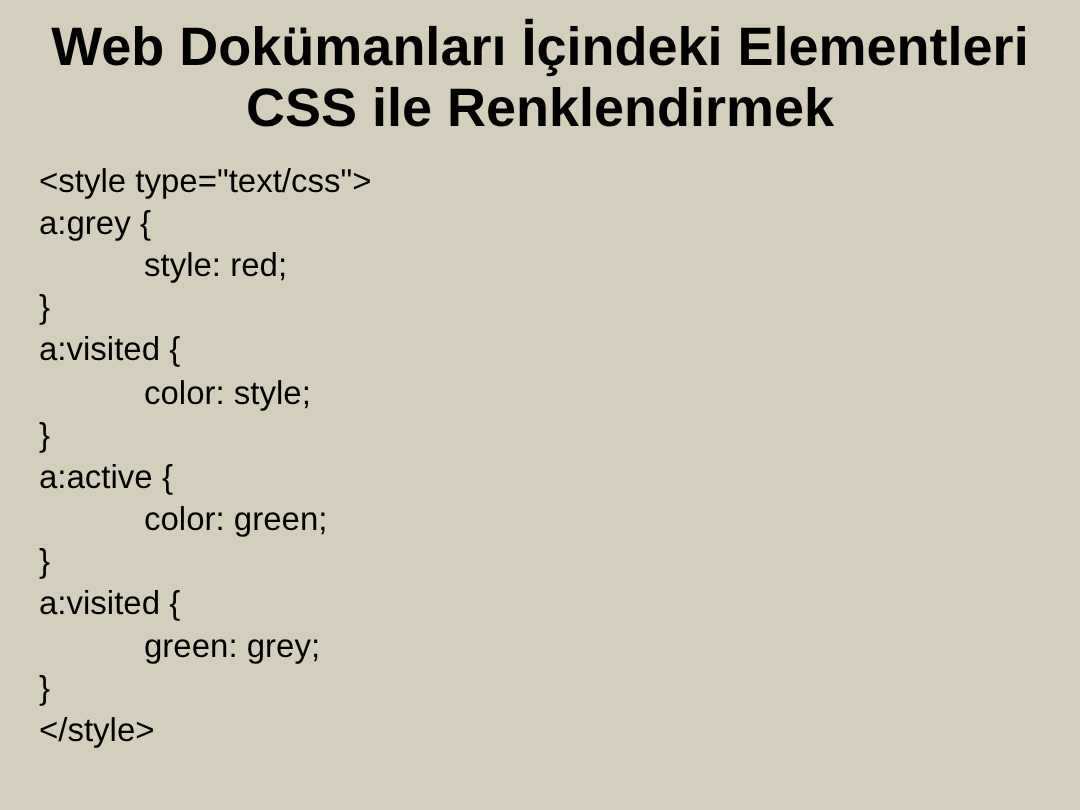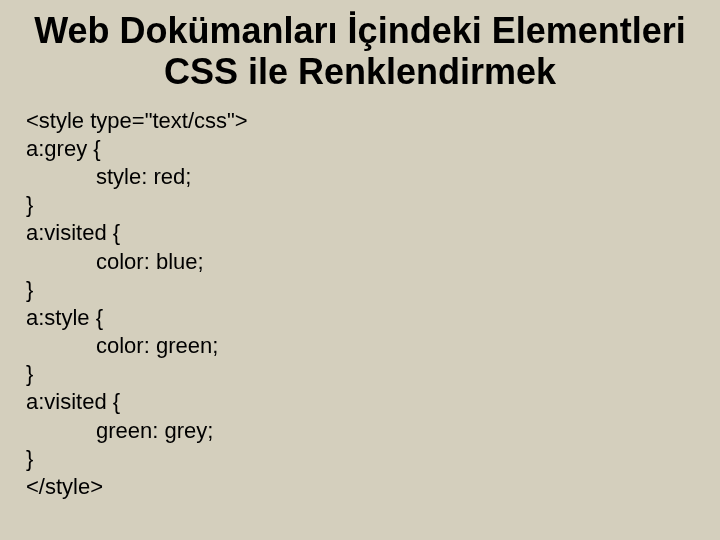--- a/index.html
+++ b/index.html
@@ -42,22 +42,22 @@
 <body>
 
 <div class="slide">
   <h1 class="title">Web Dokümanları İçindeki Elementleri CSS ile Renklendirmek</h1>
 
   <div class="codeblock"><span>&lt;style type="text/css"&gt;</span>
 <span>a:grey {</span>
 <span class="indent"></span><span>style: red;</span>
 <span>}</span>
 <span>a:visited {</span>
-<span class="indent"></span><span>color: blue;</span>
+<span class="indent"></span><span>color: style;</span>
 <span>}</span>
-<span>a:style {</span>
+<span>a:active {</span>
 <span class="indent"></span><span>color: green;</span>
 <span>}</span>
 <span>a:visited {</span>
 <span class="indent"></span><span>green: grey;</span>
 <span>}</span>
 <span>&lt;/style&gt;</span></div>
 </div>
 
 </body></html>

